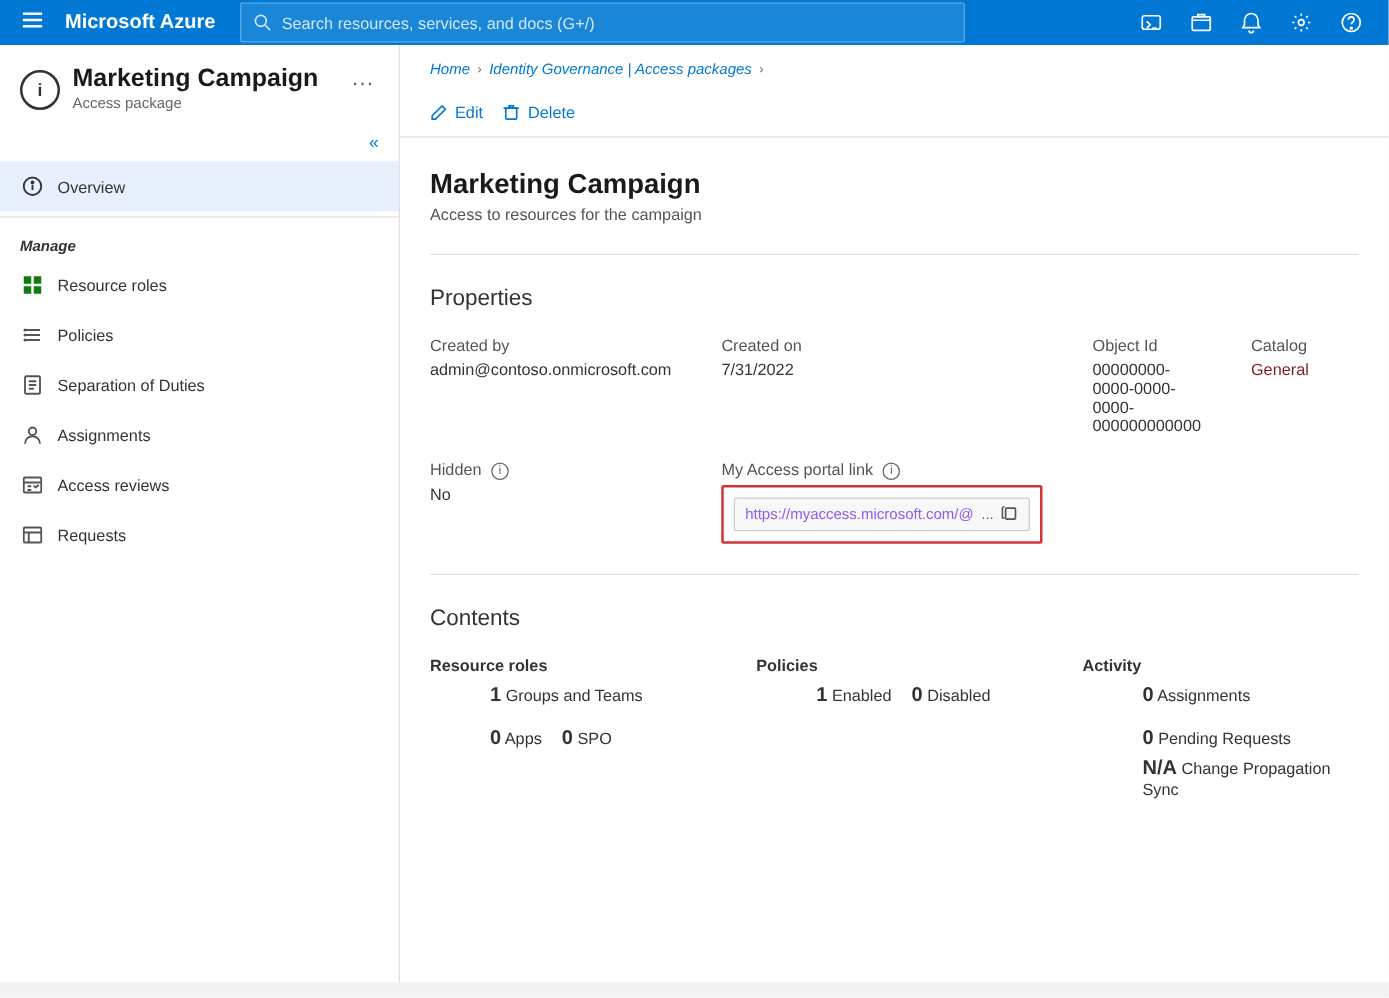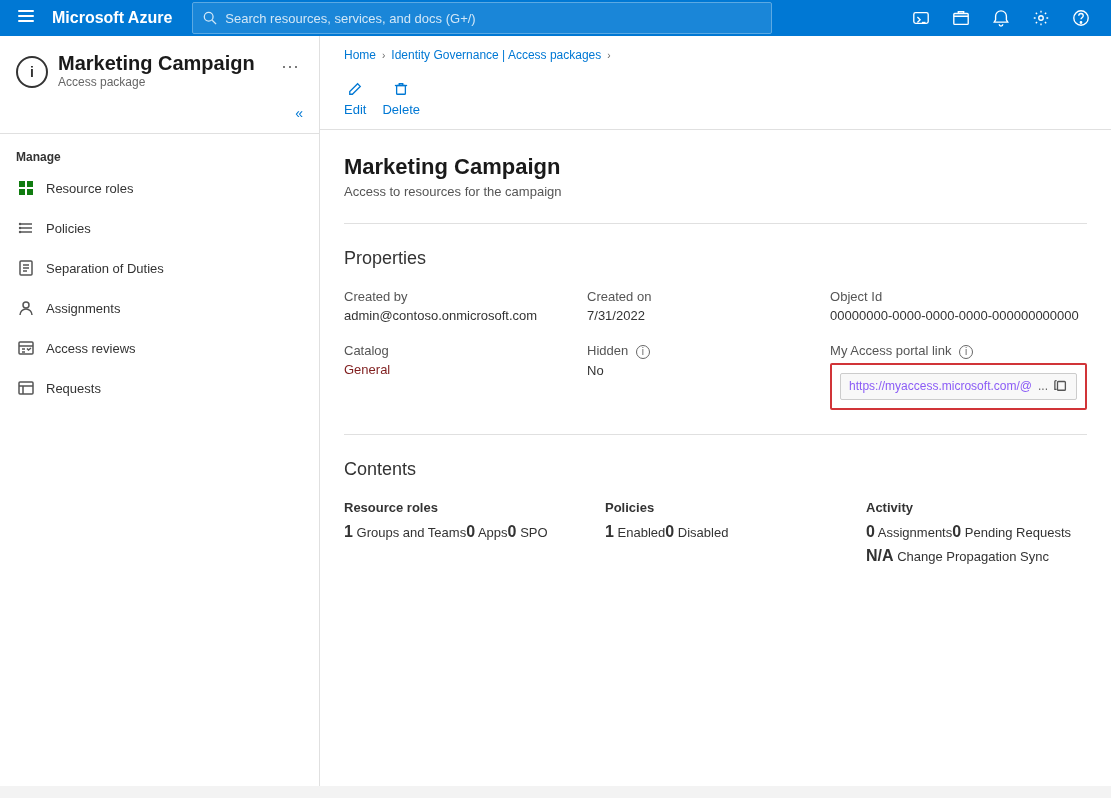--- a/index.html
+++ b/index.html
@@ -95,67 +95,68 @@
     }
     .nav-item.active { background: #e8f0fe; }
     .nav-item-icon { width: 20px; height: 20px; display: flex; align-items: center; justify-content: center; flex-shrink: 0; }
 
     .nav-section-label {
       padding: 12px 16px 4px 16px;
       font-size: 12px;
       font-weight: 600;
       color: #333;
       text-transform: none;
+      font-style: italic;
     }
     .nav-divider { border: none; border-top: 1px solid #e0e0e0; margin: 4px 0; }
 
     
     .main {
       flex: 1;
       background: white;
       overflow-y: auto;
       padding: 0;
     }
 
     
     .breadcrumb {
       padding: 12px 24px 8px 24px;
       display: flex;
       align-items: center;
       gap: 6px;
       font-size: 12px;
       color: #0078d4;
     }
-    .breadcrumb a { color: #0078d4; text-decoration: none; cursor: pointer; }
+    .breadcrumb a { color: #0078d4; text-decoration: none; cursor: pointer; font-style: italic; }
     .breadcrumb-sep { color: #666; font-size: 10px; }
 
     
     .toolbar {
       display: flex; align-items: center; gap: 16px;
       padding: 8px 24px;
       border-bottom: 1px solid #e0e0e0;
     }
     .toolbar-btn {
       display: flex; align-items: center; gap: 6px;
-      color: #0078d4; cursor: pointer; font-size: 13px; padding: 4px 0; flex-direction: column;
+      color: #0078d4; cursor: pointer; font-size: 13px; padding: 4px 0;
     }
 
     
     .content { padding: 24px 24px; }
 
     .content-title { font-size: 22px; font-weight: 600; color: #1a1a1a; margin-bottom: 4px; }
     .content-subtitle { font-size: 13px; color: #555; margin-bottom: 24px; }
 
     .section-divider { border: none; border-top: 1px solid #e0e0e0; margin: 24px 0; }
 
     .section-heading { font-size: 18px; font-weight: 400; margin-bottom: 20px; }
 
     .properties-grid {
       display: grid;
-      grid-template-columns: 1fr 1fr 1fr;
+      grid-template-columns: 1fr 1fr 1fr 1fr;
       gap: 20px 40px;
     }
     .prop-label { font-size: 13px; color: #555; margin-bottom: 4px; }
     .prop-value { font-size: 13px; color: #333; }
     .prop-value.link { color: #7f1d1d; cursor: pointer; }
 
     
     .portal-link-box {
       border: 2px solid #d13438;
       border-radius: 2px;
@@ -187,21 +188,21 @@
     }
 
     
     .contents-grid {
       display: grid;
       grid-template-columns: 1fr 1fr 1fr;
       gap: 20px 40px;
     }
     .contents-category { }
     .contents-category-title { font-size: 13px; font-weight: 600; margin-bottom: 8px; }
-    .contents-items { display: flex; gap: 0; flex-wrap: wrap; align-items: center; }
+    .contents-items { display: flex; gap: 16px; flex-wrap: wrap; align-items: center; margin-left: 48px; }
     .contents-count { font-size: 13px; }
     .contents-count strong { font-size: 16px; font-weight: 700; }
 
     
     svg { display: inline-block; }
   </style>
 </head>
 <body>
 
 <div class="topnav">
@@ -267,20 +268,30 @@
       </div>
       <div class="sidebar-header-more">···</div>
     </div>
 
     <div class="sidebar-collapse">
       <div class="sidebar-collapse-btn">«</div>
     </div>
 
     <nav class="sidebar-nav">
 
+      <div class="nav-item active">
+        <div class="nav-item-icon">
+          <svg width="16" height="16" viewBox="0 0 16 16" fill="none" stroke="#333" stroke-width="1.5">
+            <circle cx="8" cy="8" r="7"></circle>
+            <line x1="8" y1="7" x2="8" y2="11" stroke="#333" stroke-width="1.5"></line>
+            <circle cx="8" cy="5" r="0.8" fill="#333"></circle>
+          </svg>
+        </div>
+        <span>Overview</span>
+      </div>
 
       <hr class="nav-divider">
       <div class="nav-section-label">Manage</div>
 
       <div class="nav-item">
         <div class="nav-item-icon">
           <svg width="16" height="16" viewBox="0 0 16 16" fill="#107c10">
             <rect x="1" y="1" width="6" height="6"></rect>
             <rect x="9" y="1" width="6" height="6"></rect>
             <rect x="1" y="9" width="6" height="6"></rect>

